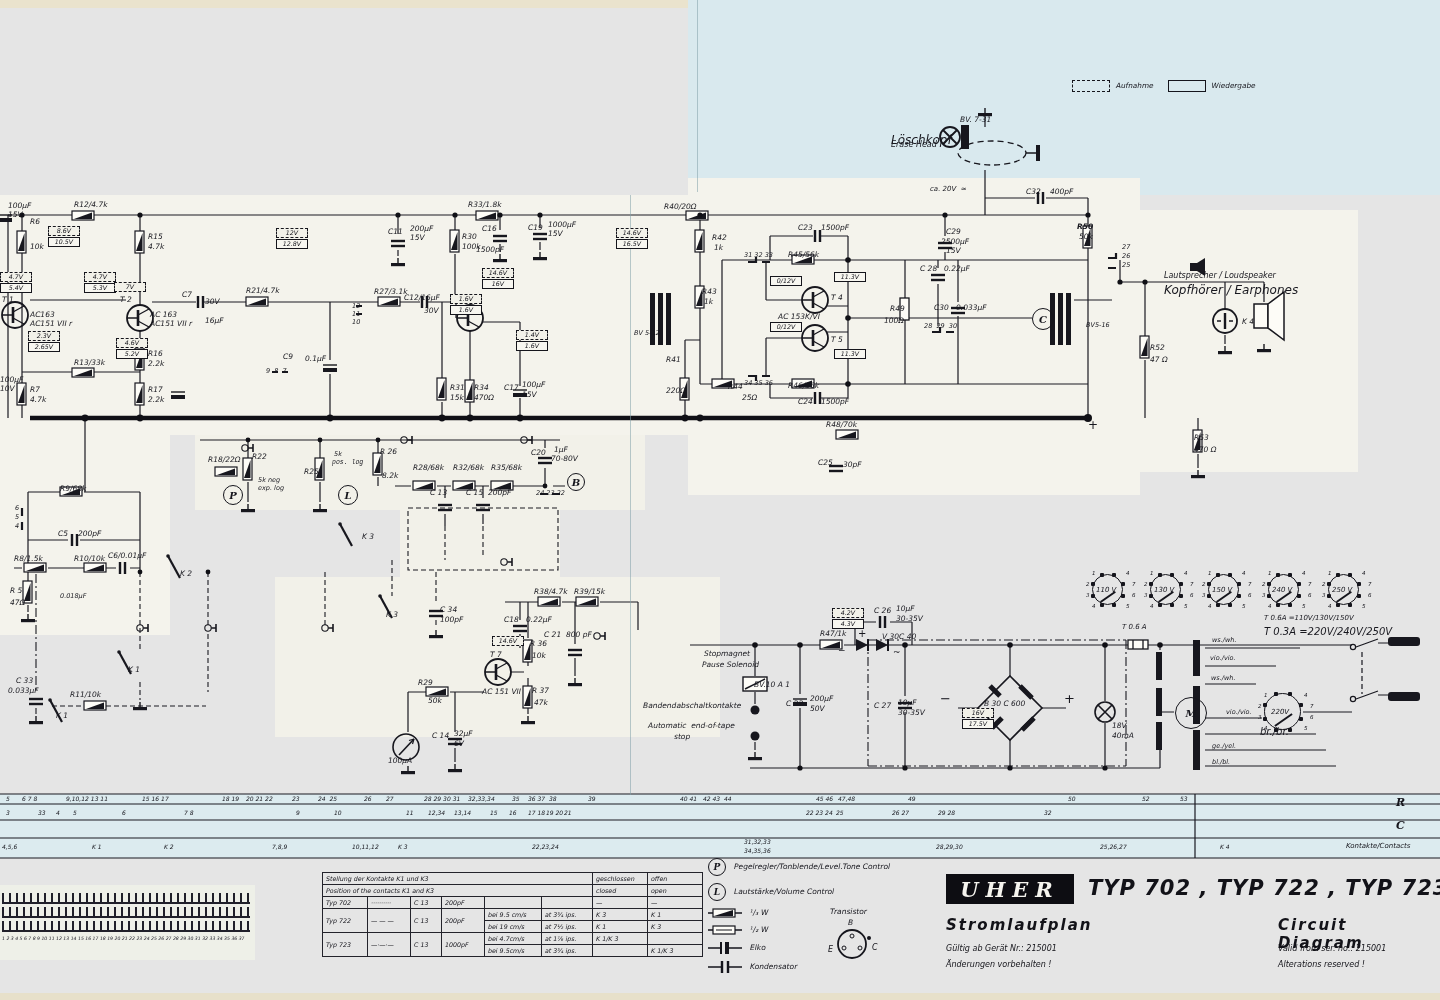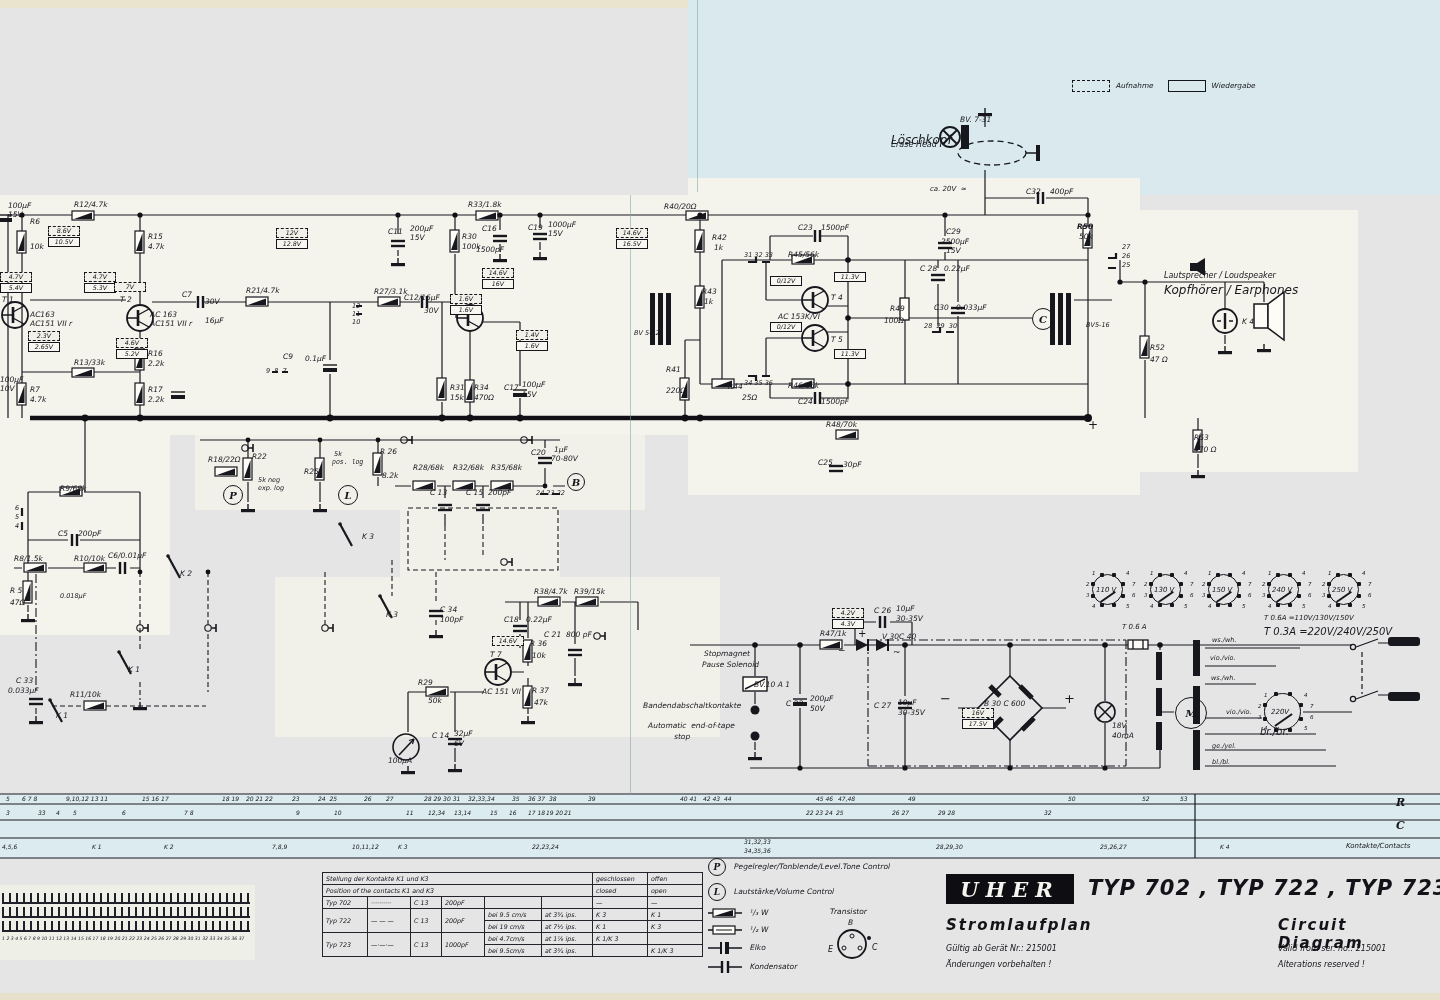--- a/index.html
+++ b/index.html
@@ -665,21 +665,21 @@
       <div class="lbl" style="left: 798px; top: 224px;">C23</div>
       <div class="lbl" style="left: 821px; top: 224px;">1500pF</div>
       <div class="lbl" style="left: 788px; top: 251px;">R45/56k</div>
       <div class="lbl" style="left: 831px; top: 294px;">T 4</div>
       <div class="lbl" style="left: 778px; top: 313px;">AC 153K/VI</div>
       <div class="lbl" style="left: 831px; top: 336px;">T 5</div>
       <div class="lbl" style="left: 744px; top: 380px; font-size: 6.5px;">34 35 36</div>
       <div class="lbl" style="left: 788px; top: 382px;">R46/56k</div>
       <div class="lbl" style="left: 798px; top: 398px;">C24</div>
       <div class="lbl" style="left: 821px; top: 398px;">1500pF</div>
-      <div class="lbl" style="left: 666px; top: 366px;">R41</div>
+      <div class="lbl" style="left: 666px; top: 356px;">R41</div>
       <div class="lbl" style="left: 666px; top: 387px;">220Ω</div>
       <div class="lbl" style="left: 728px; top: 383px;">R44</div>
       <div class="lbl" style="left: 742px; top: 394px;">25Ω</div>
       <div class="lbl" style="left: 890px; top: 305px;">R49</div>
       <div class="lbl" style="left: 884px; top: 317px;">100Ω</div>
       <div class="lbl" style="left: 924px; top: 323px; font-size: 6.5px;">28  29  30</div>
       <div class="lbl" style="left: 920px; top: 265px;">C 28</div>
       <div class="lbl" style="left: 944px; top: 265px;">0.22µF</div>
       <div class="lbl" style="left: 946px; top: 228px;">C29</div>
       <div class="lbl" style="left: 941px; top: 238px;">2500µF</div>

